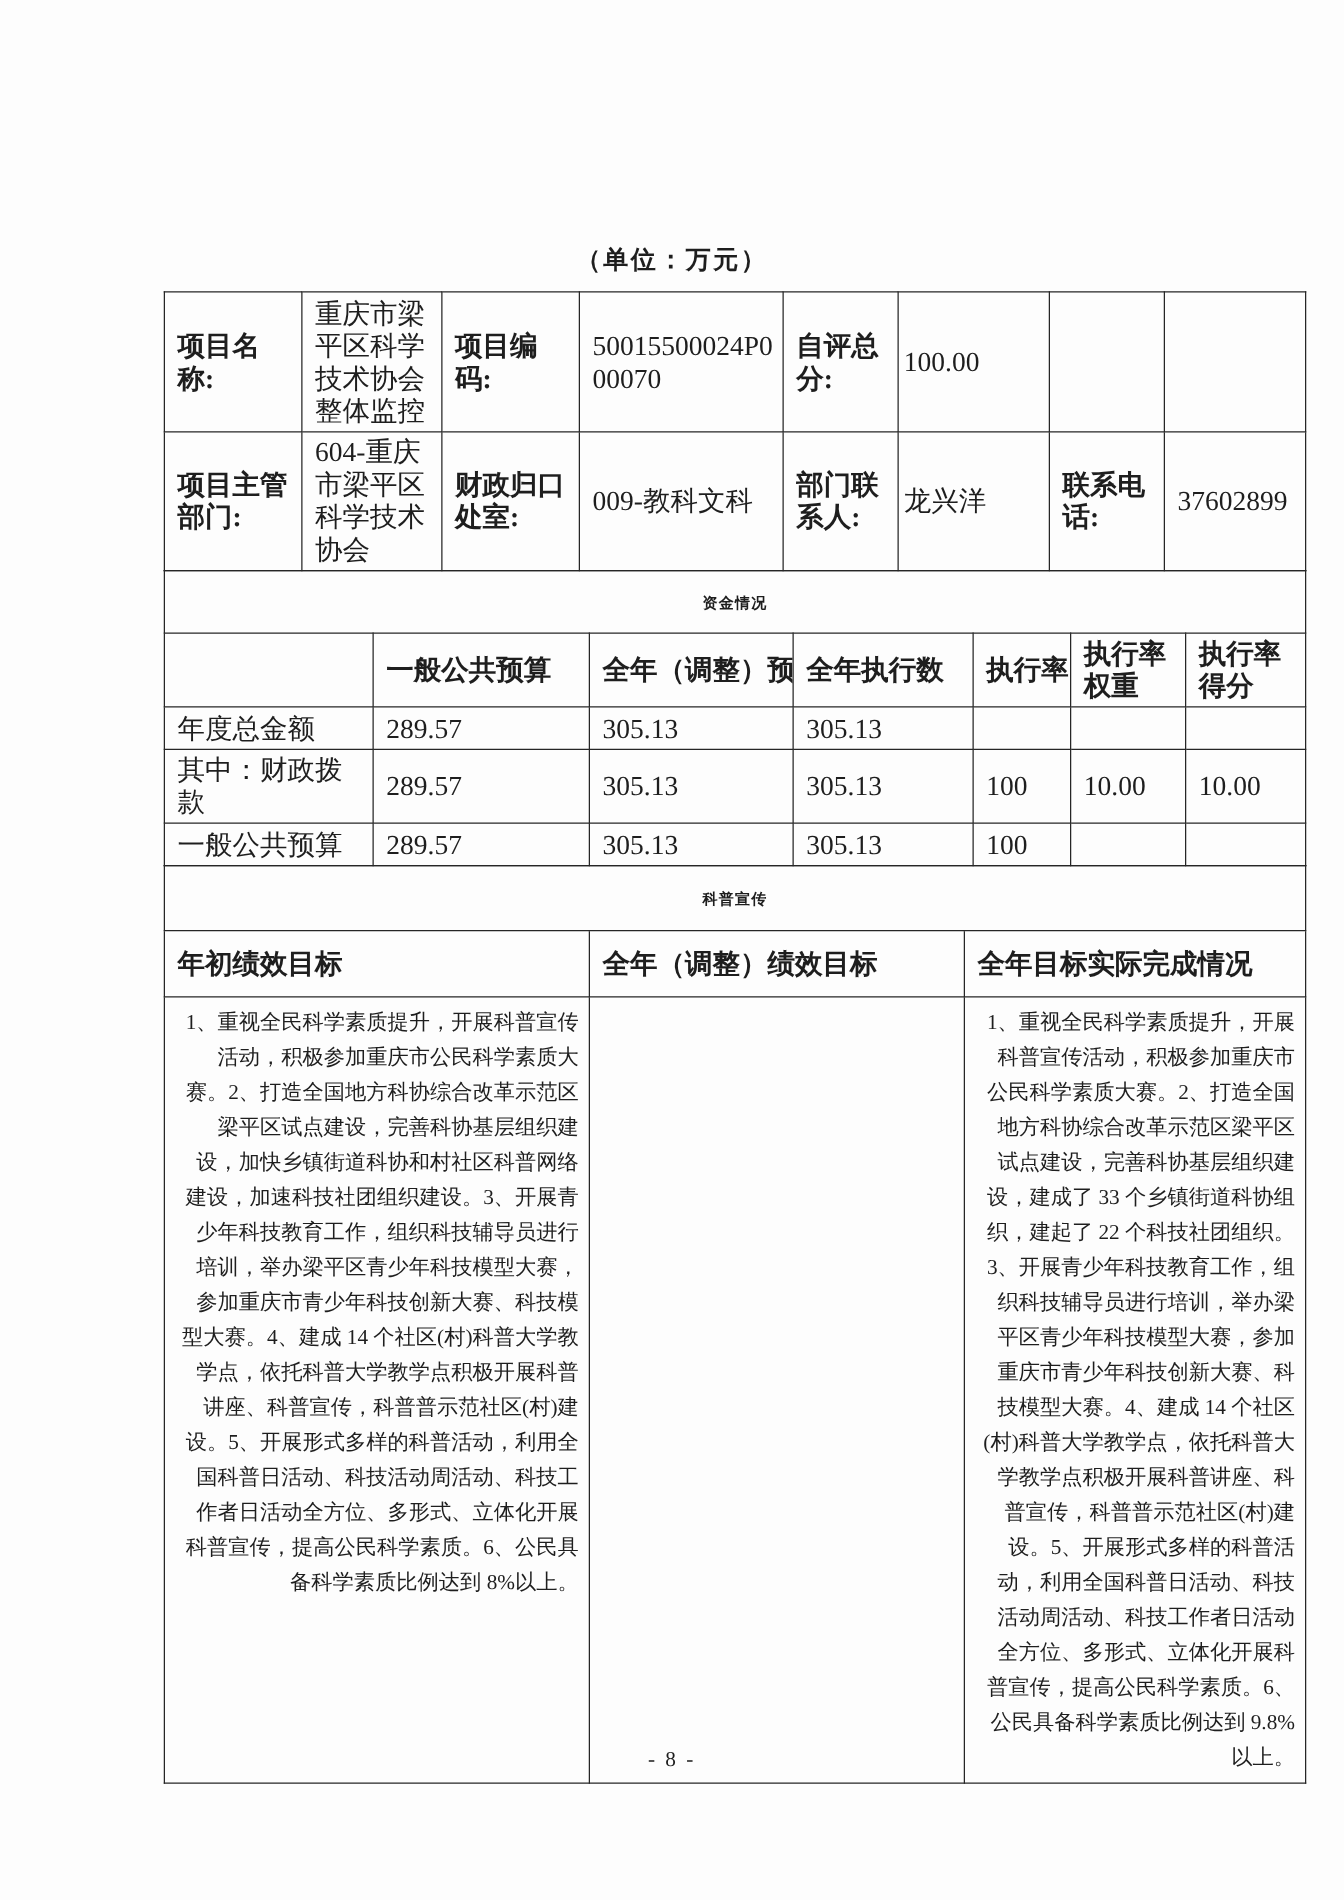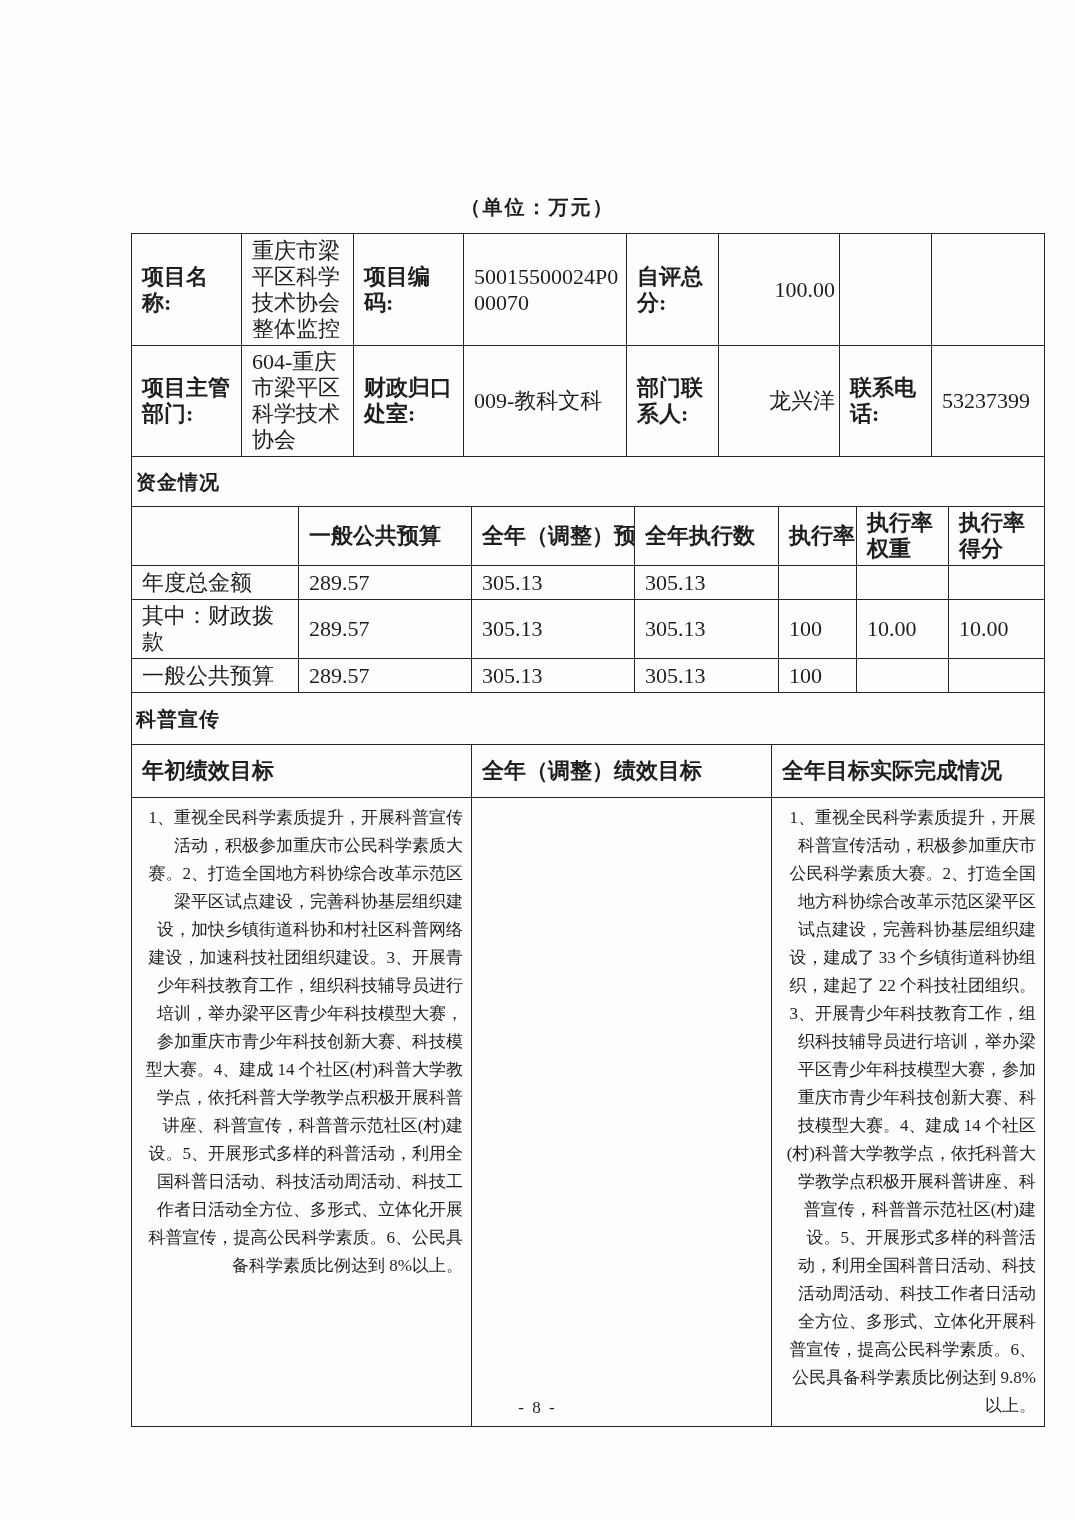--- a/index.html
+++ b/index.html
@@ -17,24 +17,24 @@
   .doc { position:absolute; left:131px; top:233px; width:913px; }
   table { border-collapse:collapse; table-layout:fixed; width:913px; }
   .doc table + table { margin-top:-1px; }
   td, th {
     border:1px solid #262626; font-size:22px; font-weight:normal;
     text-align:left; vertical-align:middle;
     padding:3px 4px 3px 10px; line-height:26px;
     word-wrap:break-word; overflow:hidden;
   }
   .lbl { font-weight:bold; }
-  .banner td { font-weight:bold; text-align:left; font-size:20px; padding:4px; letter-spacing:1px; }
+  .banner td { font-weight:bold; text-align:center; font-size:12px; padding:4px; letter-spacing:1px; }
   th.fh { font-weight:bold; }
   .nw { white-space:nowrap; }
-  .center { text-align:right; padding:3px 4px; }
+  .center { text-align:left; padding:3px 4px; }
   .code { word-break:break-all; }
   tr.r1 { height:112px; }
   tr.r2 { height:92px; }
   tr.rbanner1 { height:50px; }
   tr.rfhead { height:58px; }
   tr.rfund { height:34px; }
   tr.rbanner2 { height:52px; }
   tr.rphead { height:53px; }
   tr.rpbody { height:557px; }
   .perf-text {
@@ -78,21 +78,21 @@
         <td></td>
       </tr>
       <tr class="r2">
         <td class="lbl">项目主管部门:</td>
         <td>604-重庆市梁平区科学技术协会</td>
         <td class="lbl">财政归口处室:</td>
         <td>009-教科文科</td>
         <td class="lbl">部门联系人:</td>
         <td class="center">龙兴洋</td>
         <td class="lbl">联系电话:</td>
-        <td>53237399</td>
+        <td>37602899</td>
       </tr>
     </tbody>
       </table>
 
     <table class="funding">
       <colgroup>
         <col style="width:167px">
           <col style="width:173px">
           <col style="width:163px">
           <col style="width:144px">

